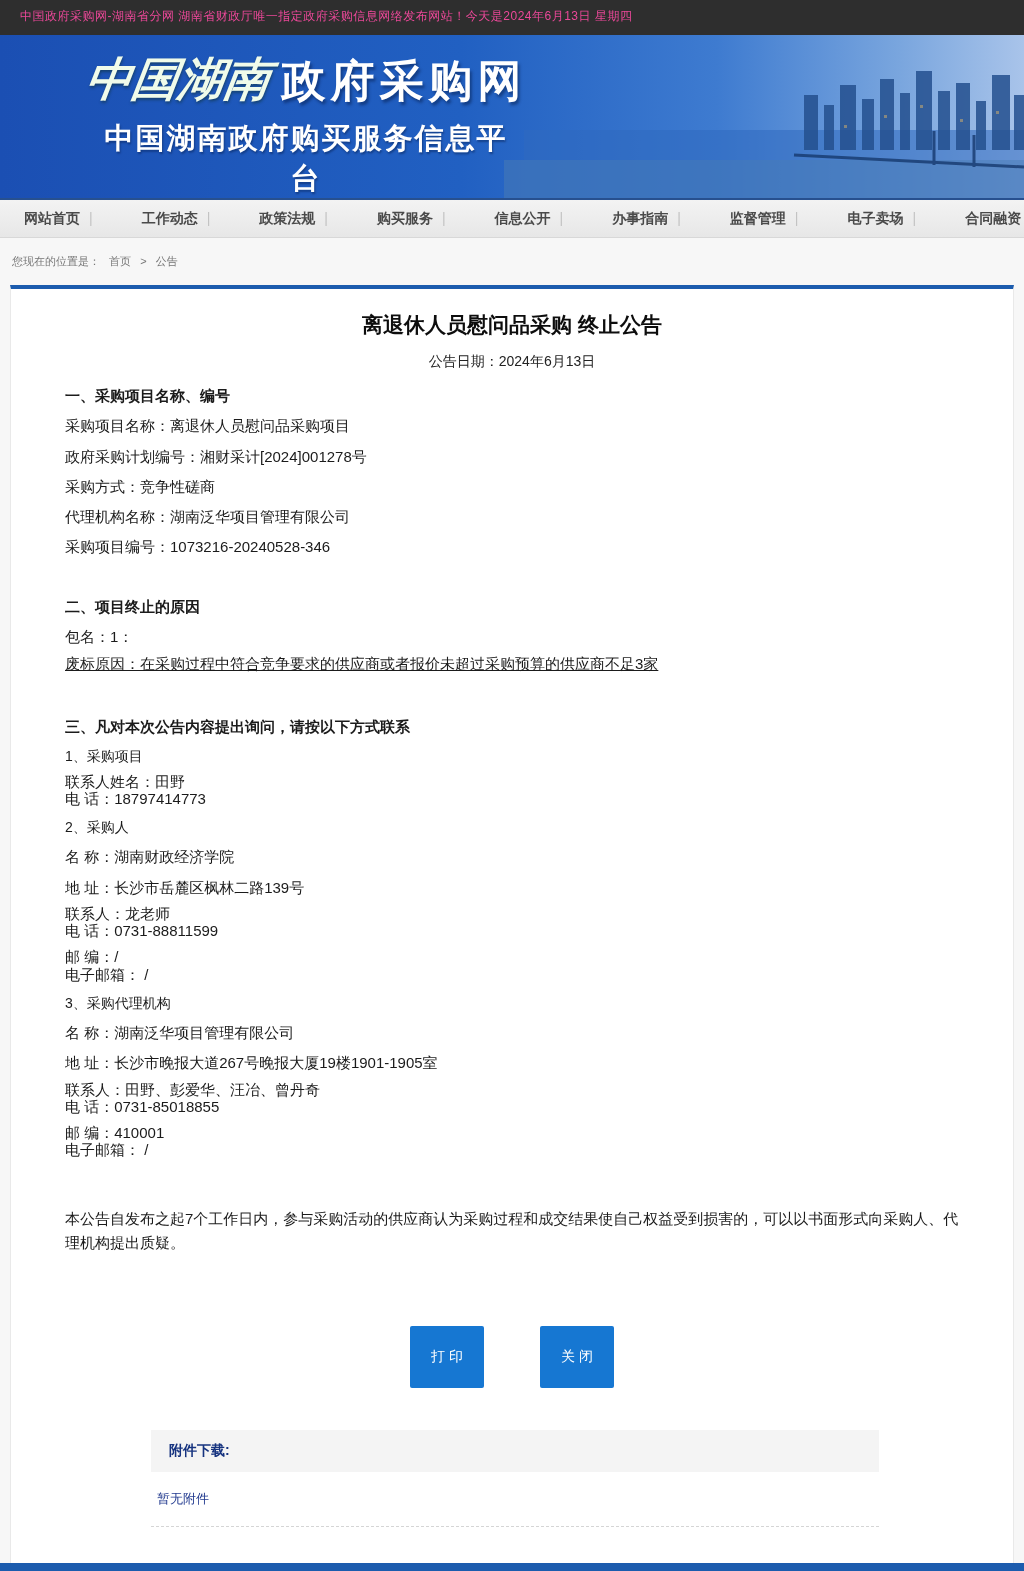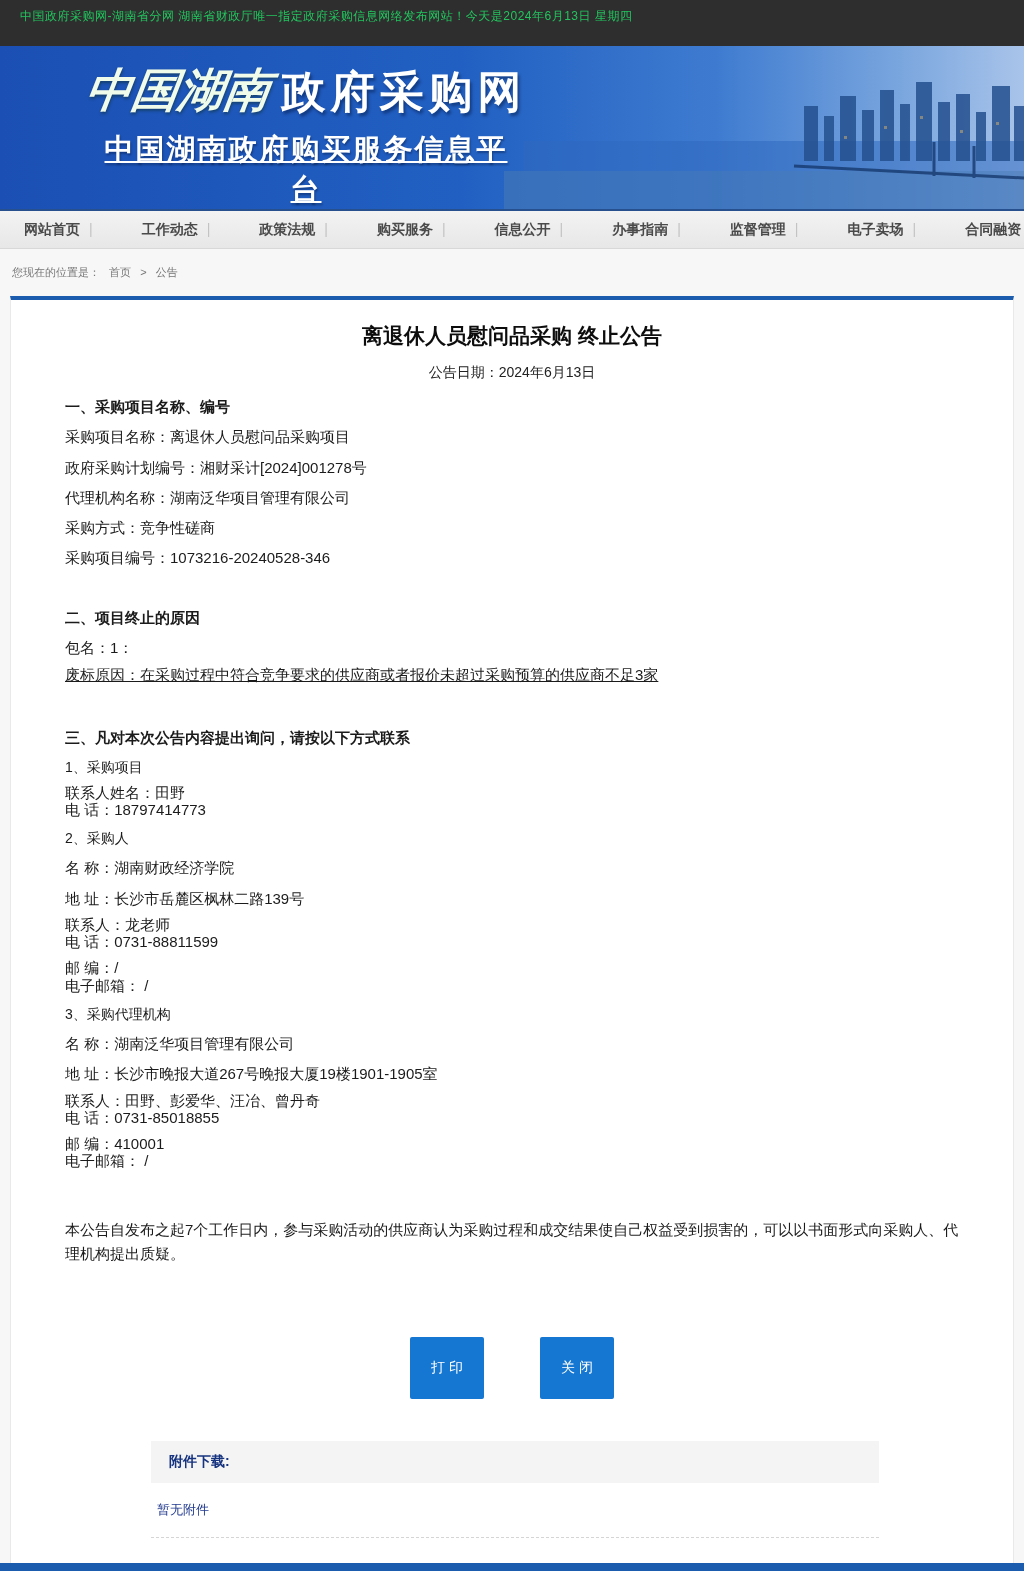--- a/index.html
+++ b/index.html
@@ -5,36 +5,36 @@
   * { box-sizing: border-box; }
   html,body { margin:0; padding:0; }
   body {
     width:1024px; height:1571px;
     background:#f7f7f7;
     font-family:"Liberation Sans","DejaVu Sans",sans-serif;
     overflow:hidden; position:relative;
   }
 
   
-  .topbar { height:46px; background:#2e2e2e; color:#22c55e; font-size:12px;
+  .topbar { height:35px; background:#2e2e2e; color:#ec4899; font-size:12px;
             line-height:33px; padding-left:20px; letter-spacing:.5px; }
 
   
   .banner { height:163px; position:relative; overflow:hidden;
             background:linear-gradient(90deg,#1b4fb3 0%,#2160c2 45%,#3e7bd0 70%,#7aa6de 88%,#a9c4ea 100%); }
   .banner-skyline { position:absolute; right:0; bottom:0; }
   .banner-inner { position:absolute; left:96px; top:14px; width:420px; text-align:center; }
   .logo-line { display:flex; align-items:flex-end; justify-content:center; }
   .logo-script { font-family:"DejaVu Serif","Liberation Serif",serif; font-style:italic; font-weight:bold;
                  font-size:46px; color:#f0fbea; transform:skewX(-8deg);
                  text-shadow:1px 2px 3px rgba(10,40,20,.45); white-space:nowrap; }
   .logo-main { font-size:44px; font-weight:bold; color:#ffffff; letter-spacing:5px; margin-left:12px;
                text-shadow:2px 3px 3px rgba(0,20,60,.45); white-space:nowrap; }
   .banner-subtitle { font-size:29px; font-weight:bold; color:#ffffff; letter-spacing:2px; margin-top:8px;
-                     text-shadow:1px 2px 2px rgba(0,20,60,.4);text-decoration:underline; }
+                     text-shadow:1px 2px 2px rgba(0,20,60,.4); }
 
   
   .nav { height:40px; background:linear-gradient(#f3f3f3,#e7e7e7);
          border-top:2px solid #27508f; border-bottom:1px solid #d8d8d8;
          display:flex; align-items:center; padding:0 14px 0 24px;gap:40px; }
   .nav-item { font-size:14px; font-weight:bold; color:#4a4a4a; cursor:pointer; white-space:nowrap; }
   .nav-item:not(.last)::after { content:"|"; color:#c3c3c3; font-weight:normal; margin:0 9px; }
   .nav-search { margin-left:auto; display:flex; align-items:center; }
   .select-box { background:#fff; border:1px solid #444; width:90px; height:28px;
                 display:flex; align-items:center; justify-content:space-between;
@@ -179,22 +179,22 @@
 
 <div class="panel">
   <div class="article">
 
     <div class="article-title">离退休人员慰问品采购 终止公告</div>
     <div class="article-date">公告日期：2024年6月13日</div>
 
     <div class="sec-heading">一、采购项目名称、编号</div>
     <p class="line">采购项目名称：离退休人员慰问品采购项目</p>
     <p class="line">政府采购计划编号：湘财采计[2024]001278号</p>
+    <p class="line">采购方式：竞争性磋商</p>
     <p class="line">代理机构名称：湖南泛华项目管理有限公司</p>
-    <p class="line">采购方式：竞争性磋商</p>
     <p class="line">采购项目编号：1073216-20240528-346</p>
 
     <div class="sec-heading gap-lg">二、项目终止的原因</div>
     <p class="line">包名：1：</p>
     <p class="tight">废标原因：在采购过程中符合竞争要求的供应商或者报价未超过采购预算的供应商不足3家</p>
 
     <div class="sec-heading gap-xl">三、凡对本次公告内容提出询问，请按以下方式联系</div>
 
     <p class="sub-label">1、采购项目</p>
     <div class="row">

